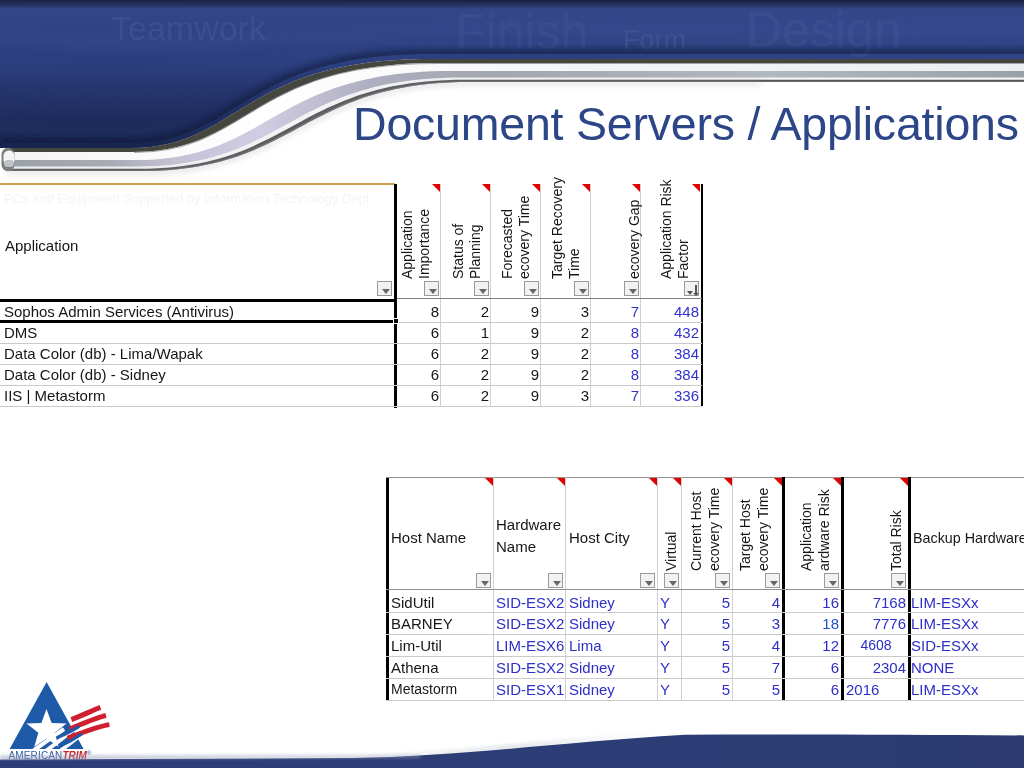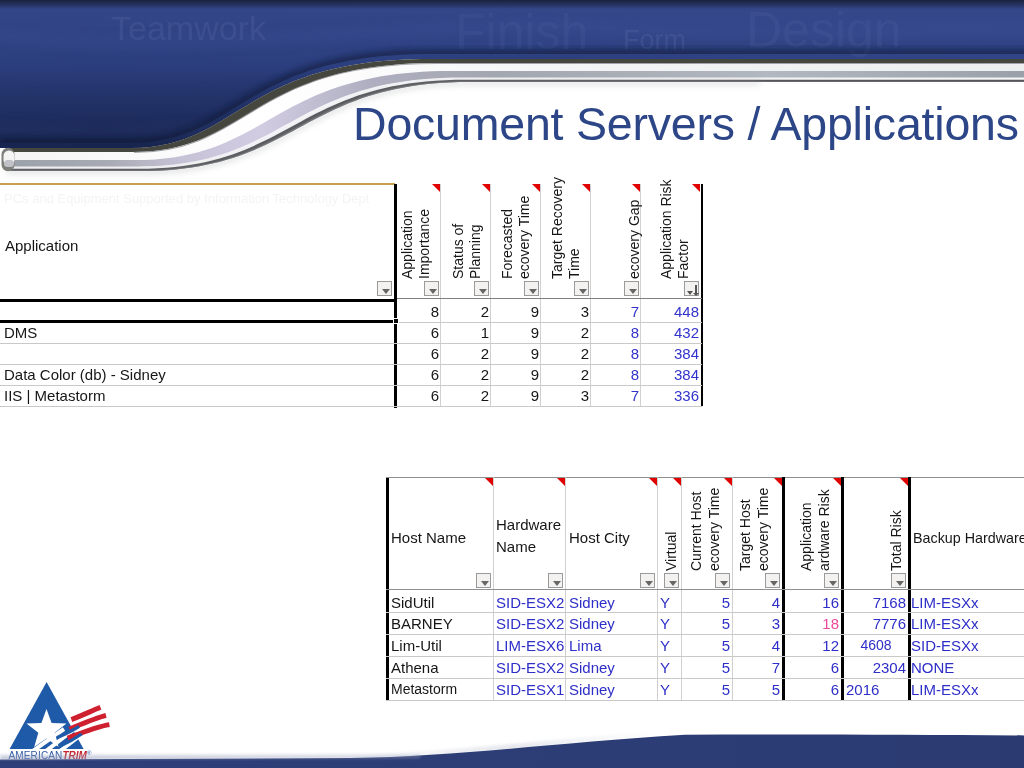--- a/index.html
+++ b/index.html
@@ -132,21 +132,23 @@
     </div>
     <div style="position:absolute;left:397px;top:298px;width:305px;height:1px;background:#808080"></div>
     <div style="position:absolute;left:0px;top:322px;width:702px;height:1px;background:#c9c9c9"></div>
     <div style="position:absolute;left:0px;top:343px;width:702px;height:1px;background:#c9c9c9"></div>
     <div style="position:absolute;left:0px;top:364px;width:702px;height:1px;background:#c9c9c9"></div>
     <div style="position:absolute;left:0px;top:385px;width:702px;height:1px;background:#c9c9c9"></div>
     <div style="position:absolute;left:0px;top:406px;width:702px;height:1px;background:#c9c9c9"></div>
     <div style="position:absolute;left:0px;top:299px;width:394px;height:3px;background:#000"></div>
     <div style="position:absolute;left:0px;top:320px;width:394px;height:3px;background:#000"></div>
     <div style="position:absolute;left:393px;top:318px;width:6px;height:6px;background:#000;border:1px solid #fff"></div>
+    <div style="position:absolute;left:4px;top:303px;font-size:15px;color:#161616;white-space:nowrap">Sophos Admin Services (Antivirus)</div>
     <div style="position:absolute;left:4px;top:324px;font-size:15px;color:#161616;white-space:nowrap">DMS</div>
+    <div style="position:absolute;left:4px;top:345px;font-size:15px;color:#161616;white-space:nowrap">Data Color (db) - Lima/Wapak</div>
     <div style="position:absolute;left:4px;top:366px;font-size:15px;color:#161616;white-space:nowrap">Data Color (db) - Sidney</div>
     <div style="position:absolute;left:4px;top:387px;font-size:15px;color:#161616;white-space:nowrap">IIS | Metastorm</div>
     <div style="position:absolute;left:379px;top:303px;width:60px;text-align:right;font-size:15px;color:#161616;white-space:nowrap">8</div>
     <div style="position:absolute;left:429px;top:303px;width:60px;text-align:right;font-size:15px;color:#161616;white-space:nowrap">2</div>
     <div style="position:absolute;left:479px;top:303px;width:60px;text-align:right;font-size:15px;color:#161616;white-space:nowrap">9</div>
     <div style="position:absolute;left:529px;top:303px;width:60px;text-align:right;font-size:15px;color:#161616;white-space:nowrap">3</div>
     <div style="position:absolute;left:579px;top:303px;width:60px;text-align:right;font-size:15px;color:#3232cd;white-space:nowrap">7</div>
     <div style="position:absolute;left:639px;top:303px;width:60px;text-align:right;font-size:15px;color:#3232cd;white-space:nowrap">448</div>
     <div style="position:absolute;left:379px;top:324px;width:60px;text-align:right;font-size:15px;color:#161616;white-space:nowrap">6</div>
     <div style="position:absolute;left:429px;top:324px;width:60px;text-align:right;font-size:15px;color:#161616;white-space:nowrap">1</div>
@@ -241,21 +243,21 @@
     <div style="position:absolute;left:720px;top:594px;width:60px;text-align:right;font-size:15px;color:#2e2ec8;white-space:nowrap">4</div>
     <div style="position:absolute;left:779px;top:594px;width:60px;text-align:right;font-size:15px;color:#2e2ec8;white-space:nowrap">16</div>
     <div style="position:absolute;left:846px;top:594px;width:60px;text-align:right;font-size:15px;color:#2e2ec8;white-space:nowrap">7168</div>
     <div style="position:absolute;left:911px;top:594px;font-size:15px;color:#2e2ec8;white-space:nowrap">LIM-ESXx</div>
     <div style="position:absolute;left:391px;top:615px;font-size:15px;color:#161616;white-space:nowrap">BARNEY</div>
     <div style="position:absolute;left:496px;top:615px;font-size:15px;color:#2e2ec8;white-space:nowrap">SID-ESX2</div>
     <div style="position:absolute;left:569px;top:615px;font-size:15px;color:#2e2ec8;white-space:nowrap">Sidney</div>
     <div style="position:absolute;left:660px;top:615px;font-size:15px;color:#2e2ec8;white-space:nowrap">Y</div>
     <div style="position:absolute;left:670px;top:615px;width:60px;text-align:right;font-size:15px;color:#2e2ec8;white-space:nowrap">5</div>
     <div style="position:absolute;left:720px;top:615px;width:60px;text-align:right;font-size:15px;color:#2e2ec8;white-space:nowrap">3</div>
-    <div style="position:absolute;left:779px;top:615px;width:60px;text-align:right;font-size:15px;color:#ec4899;white-space:nowrap">18</div>
+    <div style="position:absolute;left:779px;top:615px;width:60px;text-align:right;font-size:15px;color:#1d4ed8;white-space:nowrap">18</div>
     <div style="position:absolute;left:846px;top:615px;width:60px;text-align:right;font-size:15px;color:#2e2ec8;white-space:nowrap">7776</div>
     <div style="position:absolute;left:911px;top:615px;font-size:15px;color:#2e2ec8;white-space:nowrap">LIM-ESXx</div>
     <div style="position:absolute;left:391px;top:637px;font-size:15px;color:#161616;white-space:nowrap">Lim-Util</div>
     <div style="position:absolute;left:496px;top:637px;font-size:15px;color:#2e2ec8;white-space:nowrap">LIM-ESX6</div>
     <div style="position:absolute;left:569px;top:637px;font-size:15px;color:#2e2ec8;white-space:nowrap">Lima</div>
     <div style="position:absolute;left:660px;top:637px;font-size:15px;color:#2e2ec8;white-space:nowrap">Y</div>
     <div style="position:absolute;left:670px;top:637px;width:60px;text-align:right;font-size:15px;color:#2e2ec8;white-space:nowrap">5</div>
     <div style="position:absolute;left:720px;top:637px;width:60px;text-align:right;font-size:15px;color:#2e2ec8;white-space:nowrap">4</div>
     <div style="position:absolute;left:779px;top:637px;width:60px;text-align:right;font-size:15px;color:#2e2ec8;white-space:nowrap">12</div>
     <div style="position:absolute;left:846px;top:637px;width:60px;text-align:center;font-size:14px;color:#2e2ec8;white-space:nowrap">4608</div>

